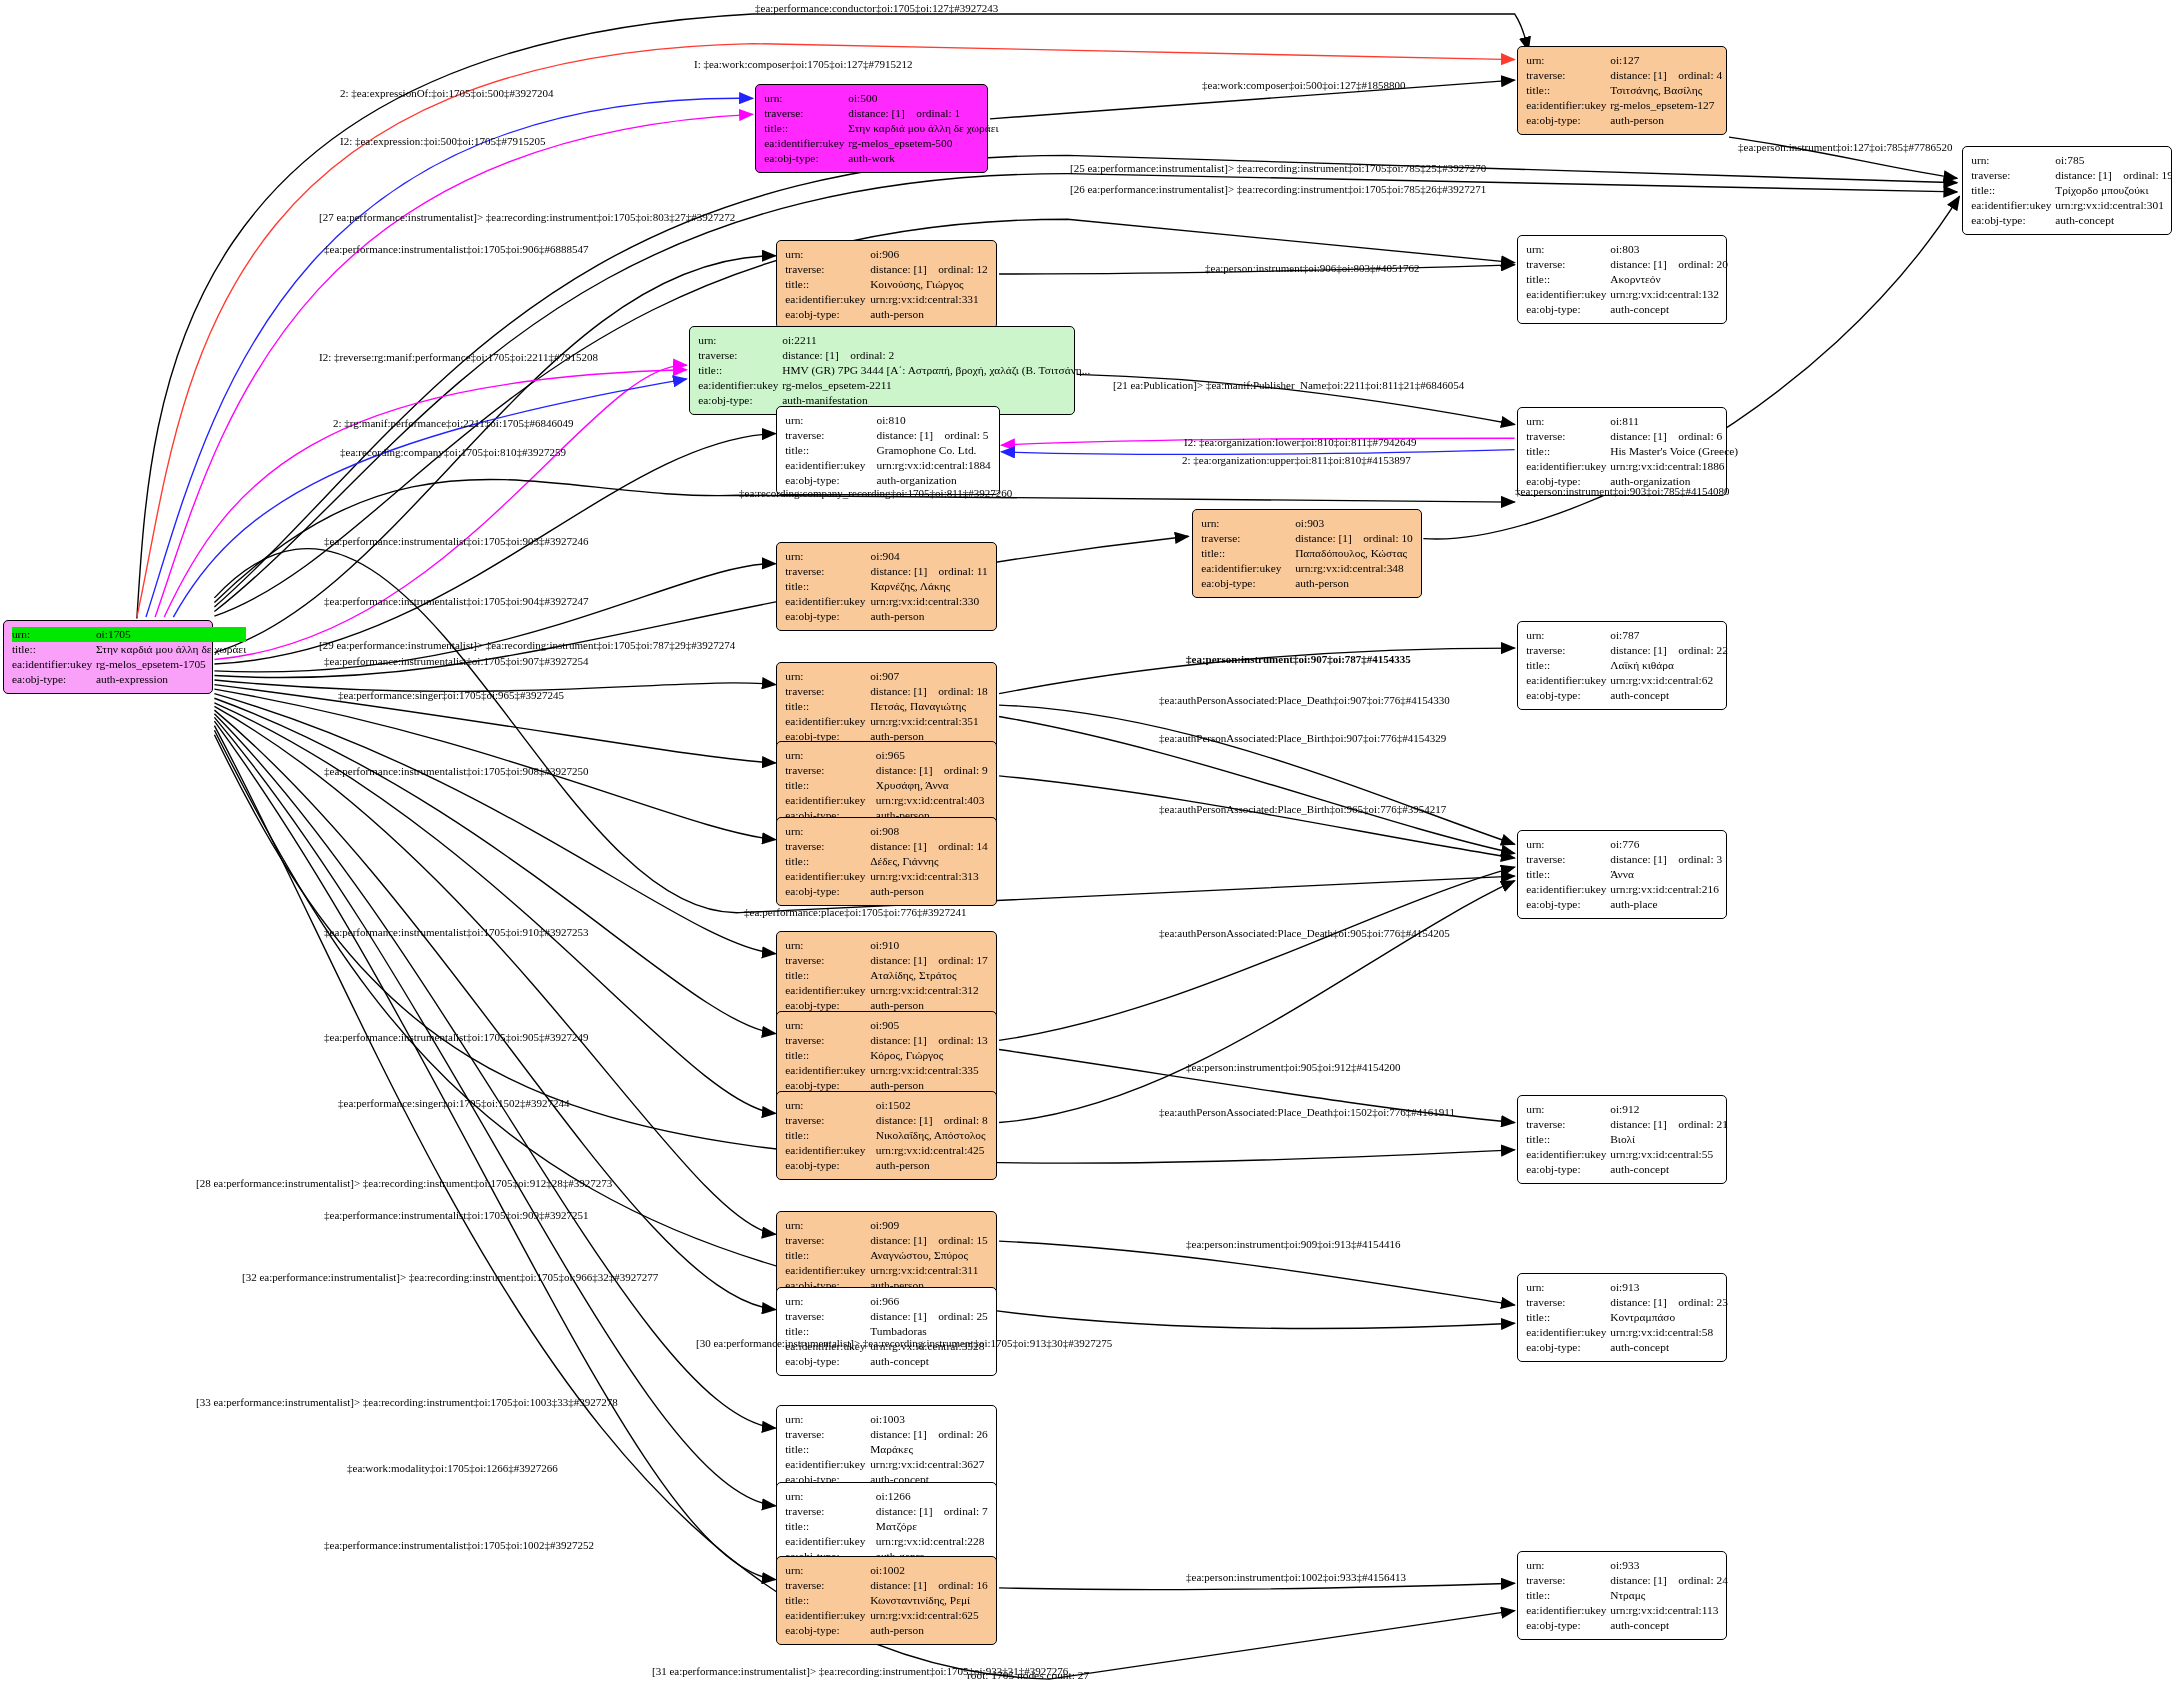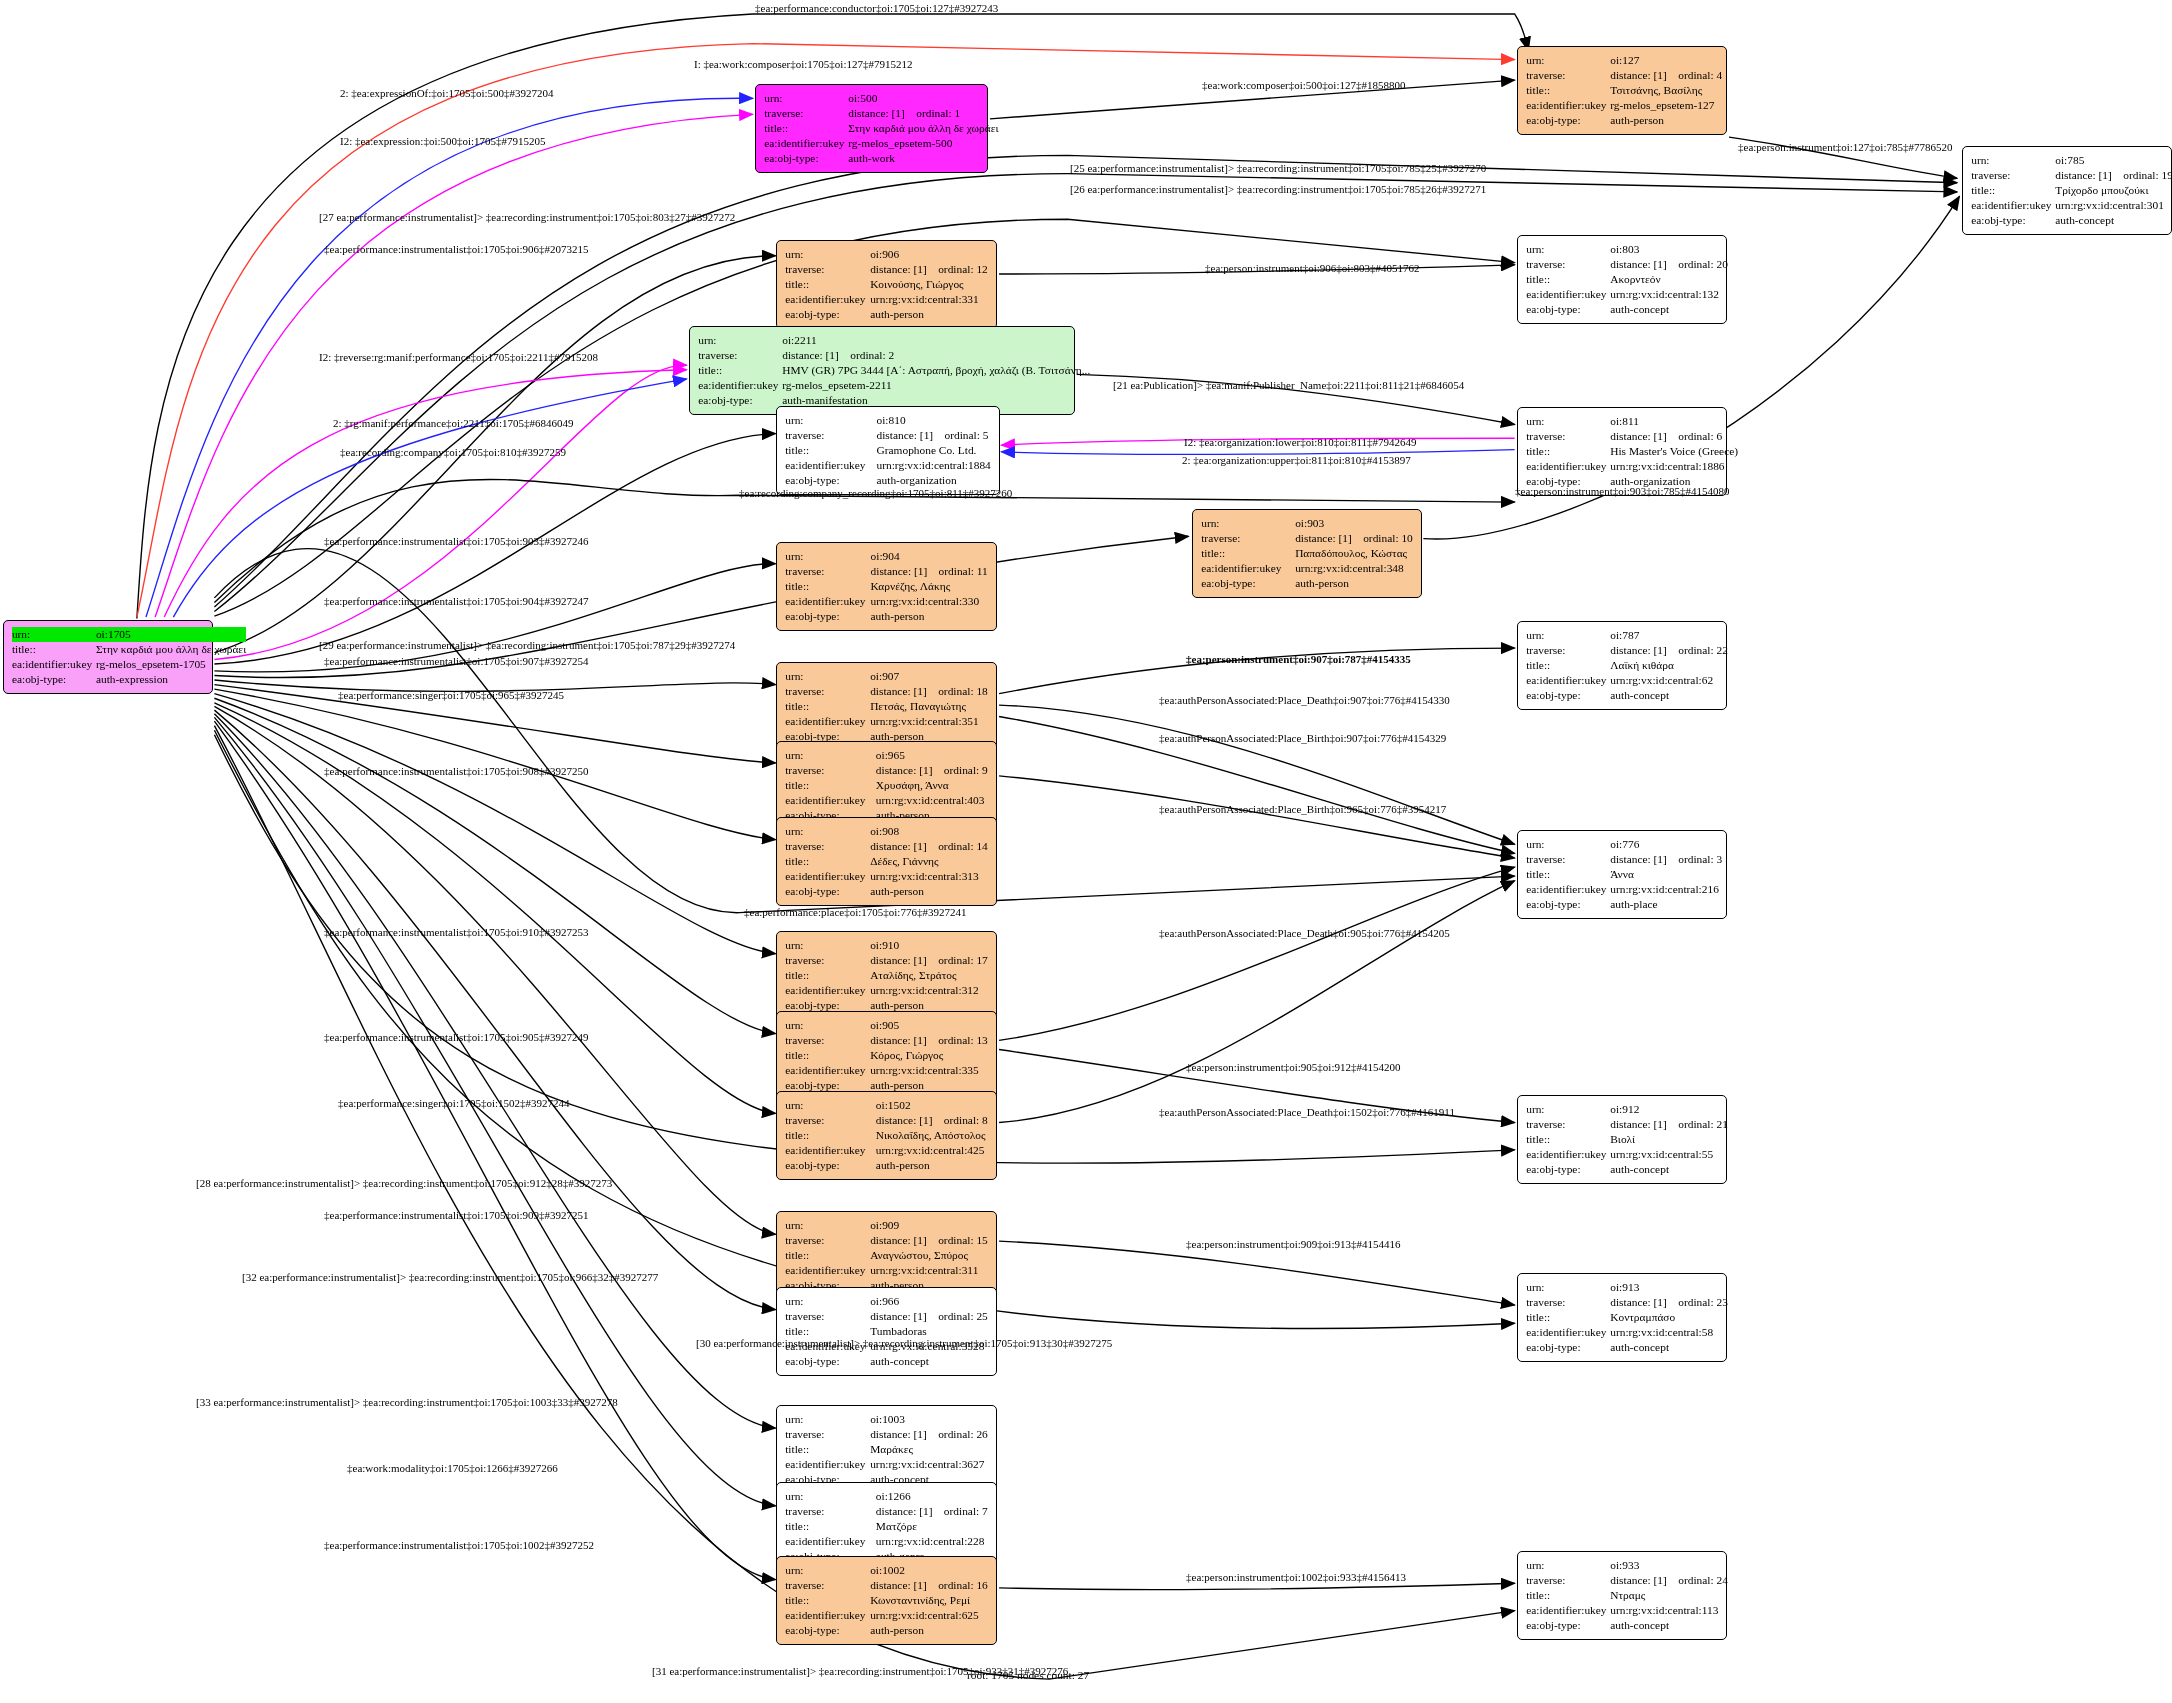--- a/index.html
+++ b/index.html
@@ -805,21 +805,21 @@
     </div>
     <div class="elabel" style="left: 755px; top: 2.3px;">‡ea:performance:conductor‡oi:1705‡oi:127‡#3927243</div>
     <div class="elabel" style="left: 694px; top: 58px;">I: ‡ea:work:composer‡oi:1705‡oi:127‡#7915212</div>
     <div class="elabel" style="left: 340px; top: 87px;">2: ‡ea:expressionOf:‡oi:1705‡oi:500‡#3927204</div>
     <div class="elabel" style="left: 1202px; top: 79px;">‡ea:work:composer‡oi:500‡oi:127‡#1858800</div>
     <div class="elabel" style="left: 340px; top: 135px;">I2: ‡ea:expression:‡oi:500‡oi:1705‡#7915205</div>
     <div class="elabel" style="left: 1738px; top: 141px;">‡ea:person:instrument‡oi:127‡oi:785‡#7786520</div>
     <div class="elabel" style="left: 1070px; top: 162px;">[25 ea:performance:instrumentalist]&gt; ‡ea:recording:instrument‡oi:1705‡oi:785‡25‡#3927270</div>
     <div class="elabel" style="left: 1070px; top: 183px;">[26 ea:performance:instrumentalist]&gt; ‡ea:recording:instrument‡oi:1705‡oi:785‡26‡#3927271</div>
     <div class="elabel" style="left: 319px; top: 211px;">[27 ea:performance:instrumentalist]&gt; ‡ea:recording:instrument‡oi:1705‡oi:803‡27‡#3927272</div>
-    <div class="elabel" style="left: 324px; top: 243px;">‡ea:performance:instrumentalist‡oi:1705‡oi:906‡#2073215</div>
+    <div class="elabel" style="left: 324px; top: 243px;">‡ea:performance:instrumentalist‡oi:1705‡oi:906‡#6888547</div>
     <div class="elabel" style="left: 1205px; top: 262px;">‡ea:person:instrument‡oi:906‡oi:803‡#4051762</div>
     <div class="elabel" style="left: 319px; top: 351px;">I2: ‡reverse:rg:manif:performance‡oi:1705‡oi:2211‡#7915208</div>
     <div class="elabel" style="left: 1113px; top: 379px;">[21 ea:Publication]&gt; ‡ea:manif:Publisher_Name‡oi:2211‡oi:811‡21‡#6846054</div>
     <div class="elabel" style="left: 333px; top: 417px;">2: ‡rg:manif:performance‡oi:2211‡oi:1705‡#6846049</div>
     <div class="elabel" style="left: 1184px; top: 436px;">I2: ‡ea:organization:lower‡oi:810‡oi:811‡#7942649</div>
     <div class="elabel" style="left: 1182px; top: 454px;">2: ‡ea:organization:upper‡oi:811‡oi:810‡#4153897</div>
     <div class="elabel" style="left: 340px; top: 446px;">‡ea:recording:company‡oi:1705‡oi:810‡#3927259</div>
     <div class="elabel" style="left: 739px; top: 487px;">‡ea:recording:company_recording‡oi:1705‡oi:811‡#3927260</div>
     <div class="elabel" style="left: 1515px; top: 485px; text-align: right;">‡ea:person:instrument‡oi:903‡oi:785‡#4154080</div>
     <div class="elabel" style="left: 324px; top: 535px;">‡ea:performance:instrumentalist‡oi:1705‡oi:903‡#3927246</div>

